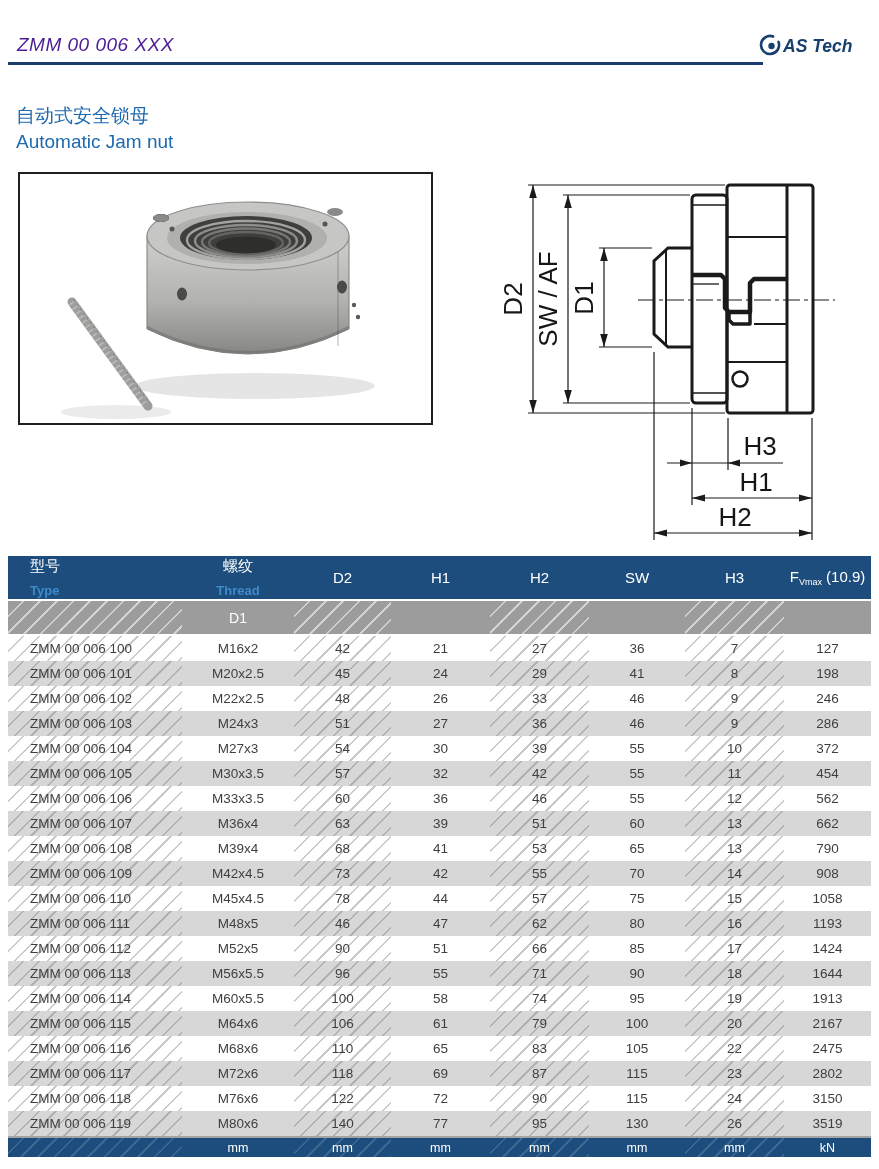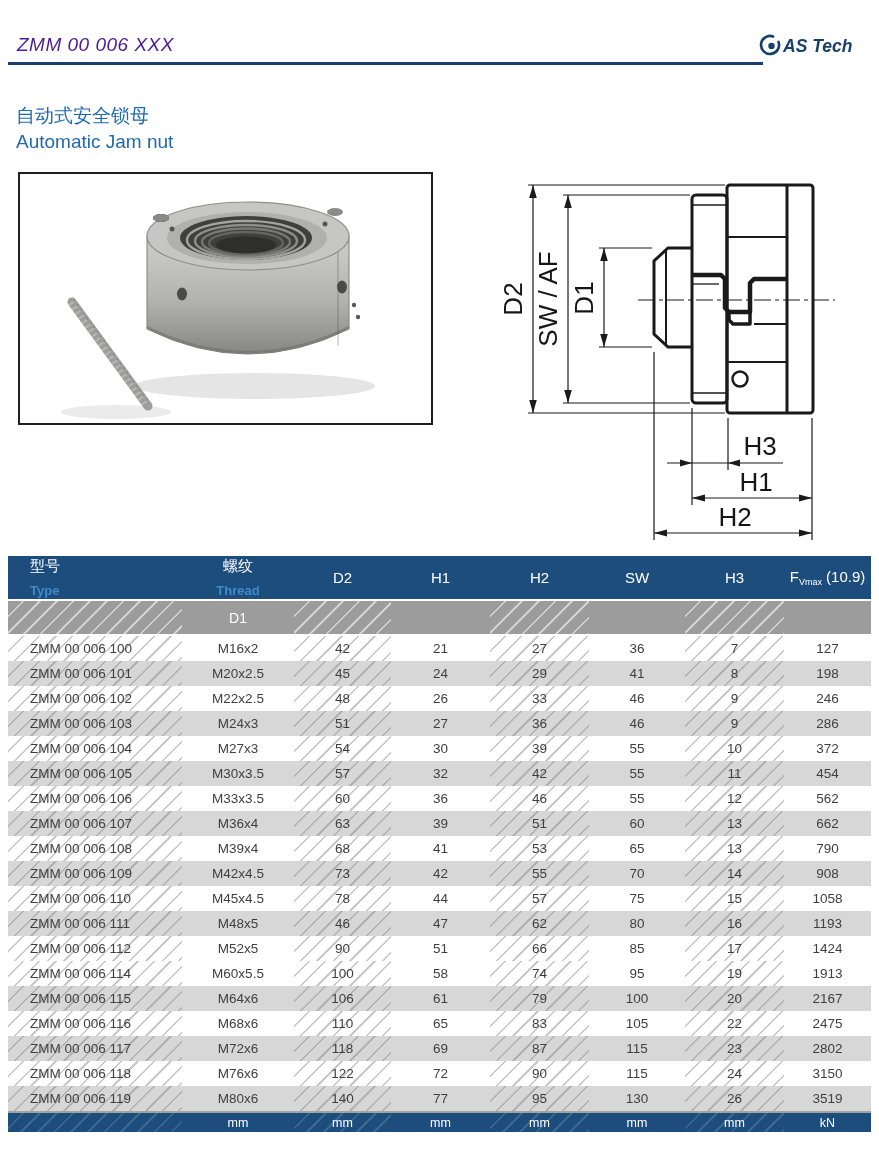--- a/index.html
+++ b/index.html
@@ -327,20 +327,30 @@
         <tr>
       <td class="c-type pad-l hatch-body">ZMM 00 006 112</td>
       <td>M52x5</td>
       <td class="hatch-body">90</td>
       <td>51</td>
       <td class="hatch-body">66</td>
       <td>85</td>
       <td class="hatch-body">17</td>
       <td>1424</td>
     </tr>
+        <tr class="alt">
+      <td class="c-type pad-l hatch-body">ZMM 00 006 113</td>
+      <td>M56x5.5</td>
+      <td class="hatch-body">96</td>
+      <td>55</td>
+      <td class="hatch-body">71</td>
+      <td>90</td>
+      <td class="hatch-body">18</td>
+      <td>1644</td>
+    </tr>
         <tr>
       <td class="c-type pad-l hatch-body">ZMM 00 006 114</td>
       <td>M60x5.5</td>
       <td class="hatch-body">100</td>
       <td>58</td>
       <td class="hatch-body">74</td>
       <td>95</td>
       <td class="hatch-body">19</td>
       <td>1913</td>
     </tr>

